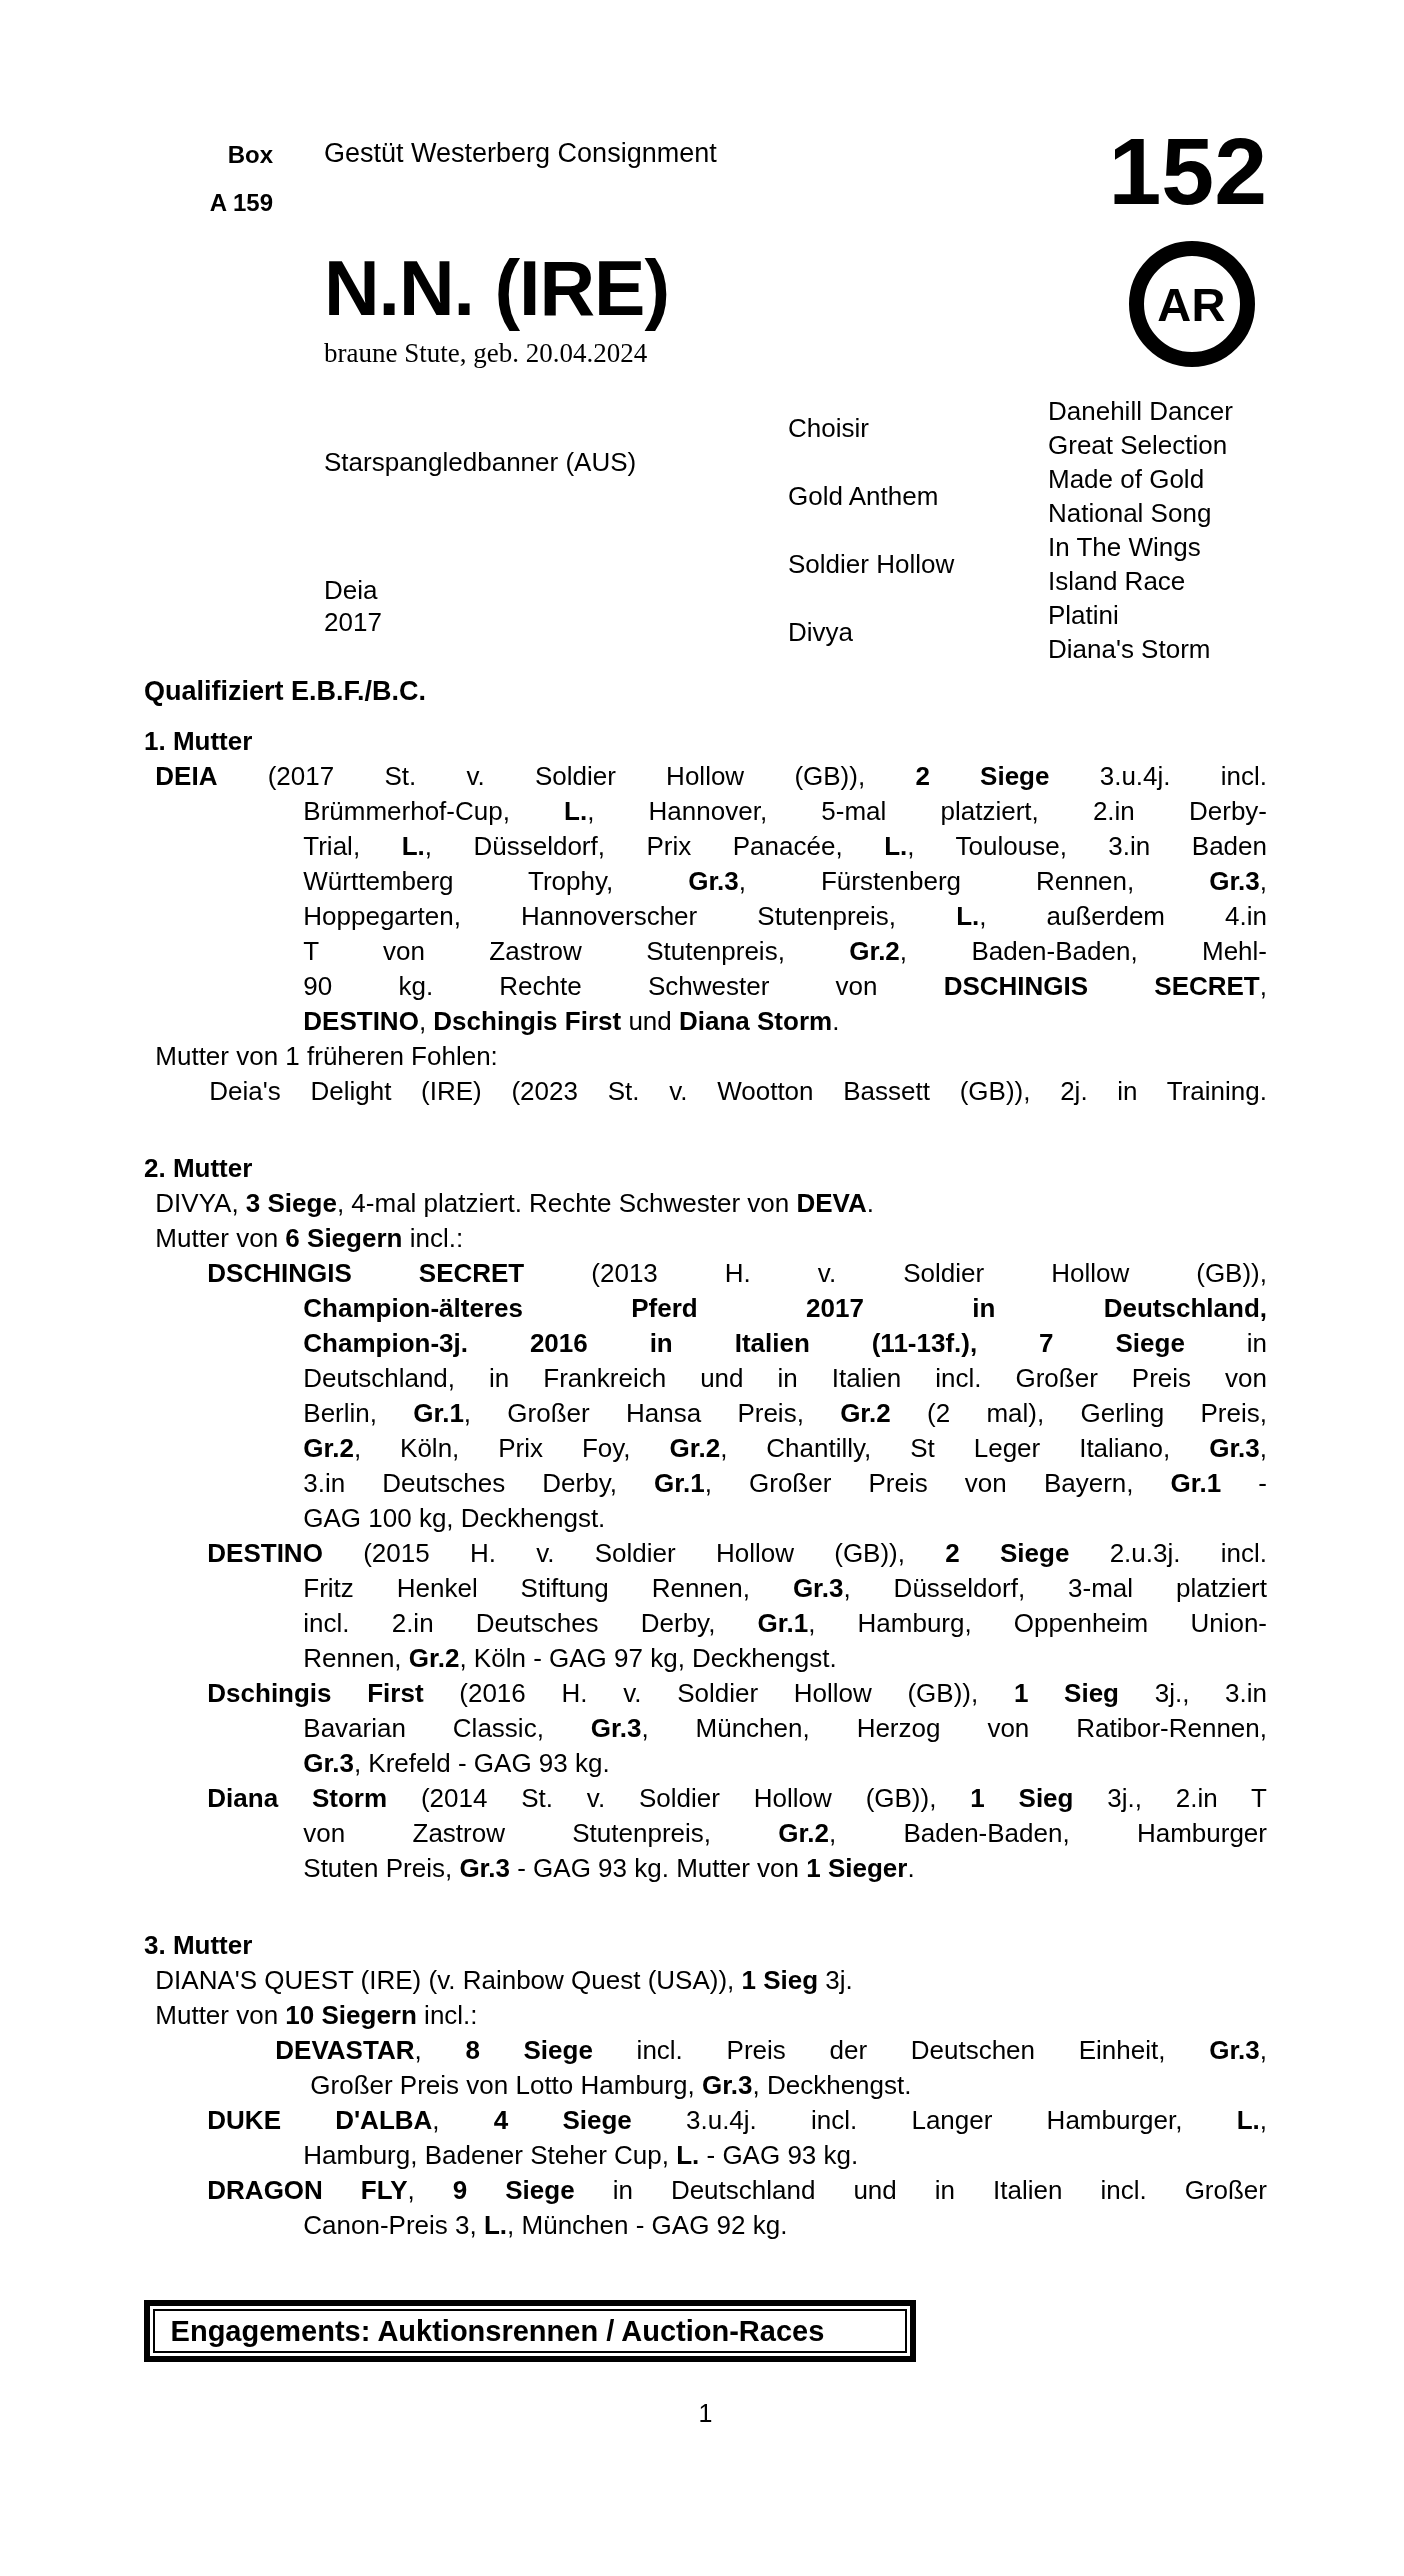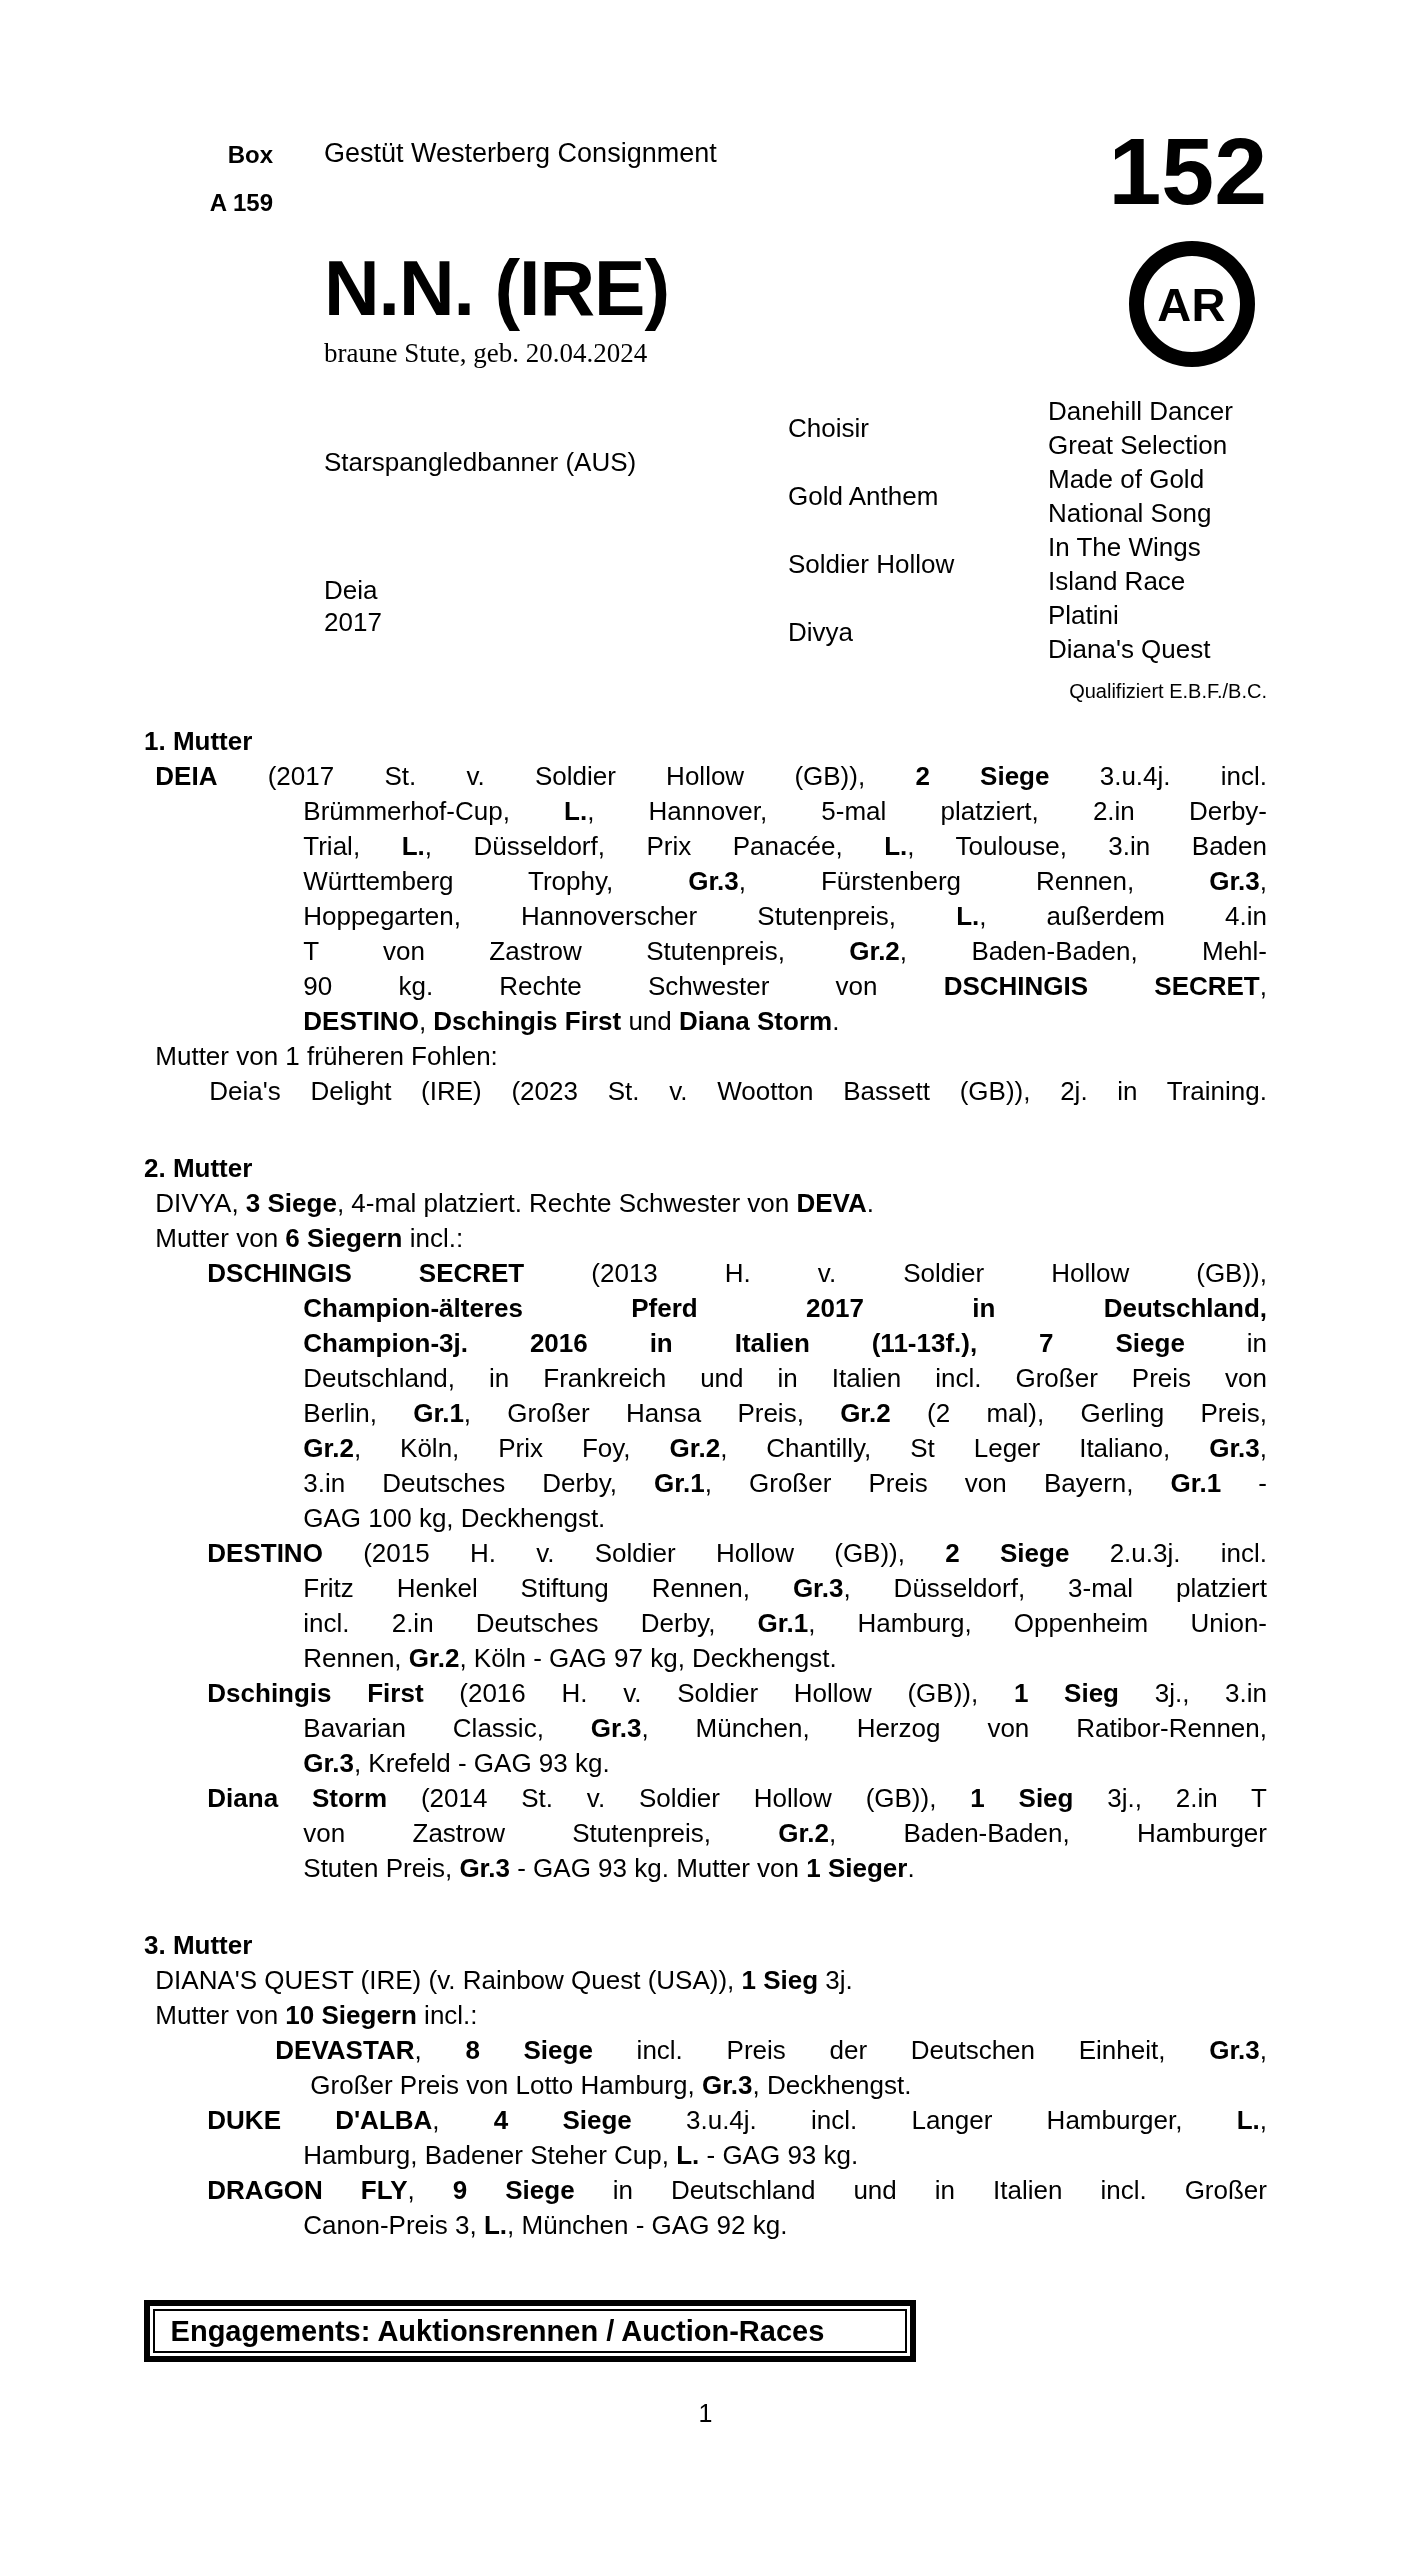--- a/index.html
+++ b/index.html
@@ -37,21 +37,21 @@
   .brand-circle span { font-size: 47px; font-weight: bold; letter-spacing: 0.5px; }
   
   .ped-grid {
     margin-left: 180px;
     display: grid;
     grid-template-columns: 464px 260px auto;
     grid-auto-rows: 34px;
     font-size: 26px; line-height: 32px;
   }
   .ped-cell { align-self: center; }
-  .qualification { text-align: right; font-weight: normal; font-size: 20px; line-height: 34px; margin-top: 8.2px; }
+  .qualification { text-align: left; font-weight: bold; font-size: 27px; line-height: 34px; margin-top: 8.2px; }
   
   .section { margin-top: 41px; }
   .section:first-child { margin-top: 14.4px; }
   .sec-heading { font-weight: bold; font-size: 26px; line-height: 36px; }
   .sec-body { margin-left: 11.3px; font-size: 26px; line-height: 35px; }
   .b { font-weight: bold; }
   .line { text-align: justify; text-align-last: justify; }
   .line.noJ { text-align-last: left; }
   .block.main  .line { padding-left: 148px; }
   .block.main  .line.first { padding-left: 0; }
@@ -110,21 +110,21 @@
     <div class="ped-cell" style="grid-column:2; grid-row:5/7">Soldier Hollow</div>
     <div class="ped-cell" style="grid-column:2; grid-row:7/9">Divya</div>
 
     <div class="ped-cell" style="grid-column:3; grid-row:1">Danehill Dancer</div>
     <div class="ped-cell" style="grid-column:3; grid-row:2">Great Selection</div>
     <div class="ped-cell" style="grid-column:3; grid-row:3">Made of Gold</div>
     <div class="ped-cell" style="grid-column:3; grid-row:4">National Song</div>
     <div class="ped-cell" style="grid-column:3; grid-row:5">In The Wings</div>
     <div class="ped-cell" style="grid-column:3; grid-row:6">Island Race</div>
     <div class="ped-cell" style="grid-column:3; grid-row:7">Platini</div>
-    <div class="ped-cell" style="grid-column:3; grid-row:8">Diana's Quest</div>
+    <div class="ped-cell" style="grid-column:3; grid-row:8">Diana's Storm</div>
   </div>
 
   <div class="qualification">Qualifiziert E.B.F./B.C.</div>
 
   <div id="sections">
       <div class="section">
         <div class="sec-heading">1. Mutter</div>
         <div class="sec-body">
           <div class="block main">
             <div class="line first"><span class="b">DEIA</span><span> (2017 St. v. Soldier Hollow (GB)), </span><span class="b">2 Siege</span><span> 3.u.4j. incl.</span></div>

